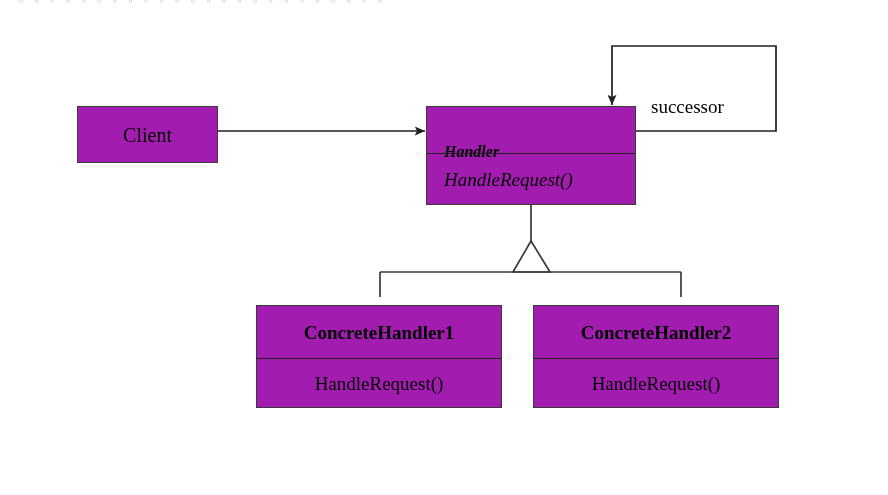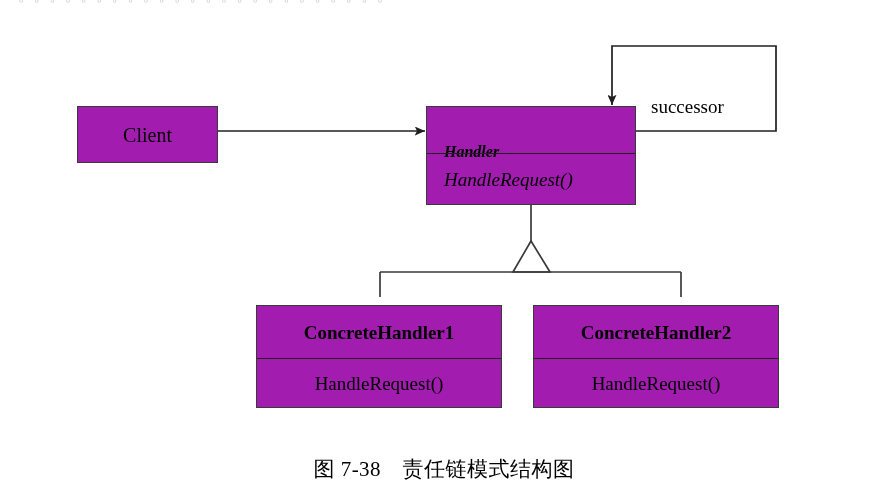--- a/index.html
+++ b/index.html
@@ -214,15 +214,14 @@
 
   <div class="uml-box concrete-box" id="concrete2-box">
     <div class="uml-compartment center-text concrete-header">
       <span class="uml-text concrete-name">ConcreteHandler2</span>
     </div>
     <div class="uml-compartment center-text concrete-ops compartment-divider">
       <span class="uml-text concrete-operation">HandleRequest()</span>
     </div>
   </div>
 
-  <div id="figure-caption">图 7-38　责任链模式结构图</div>
 
 </div>
 
 </body></html>

